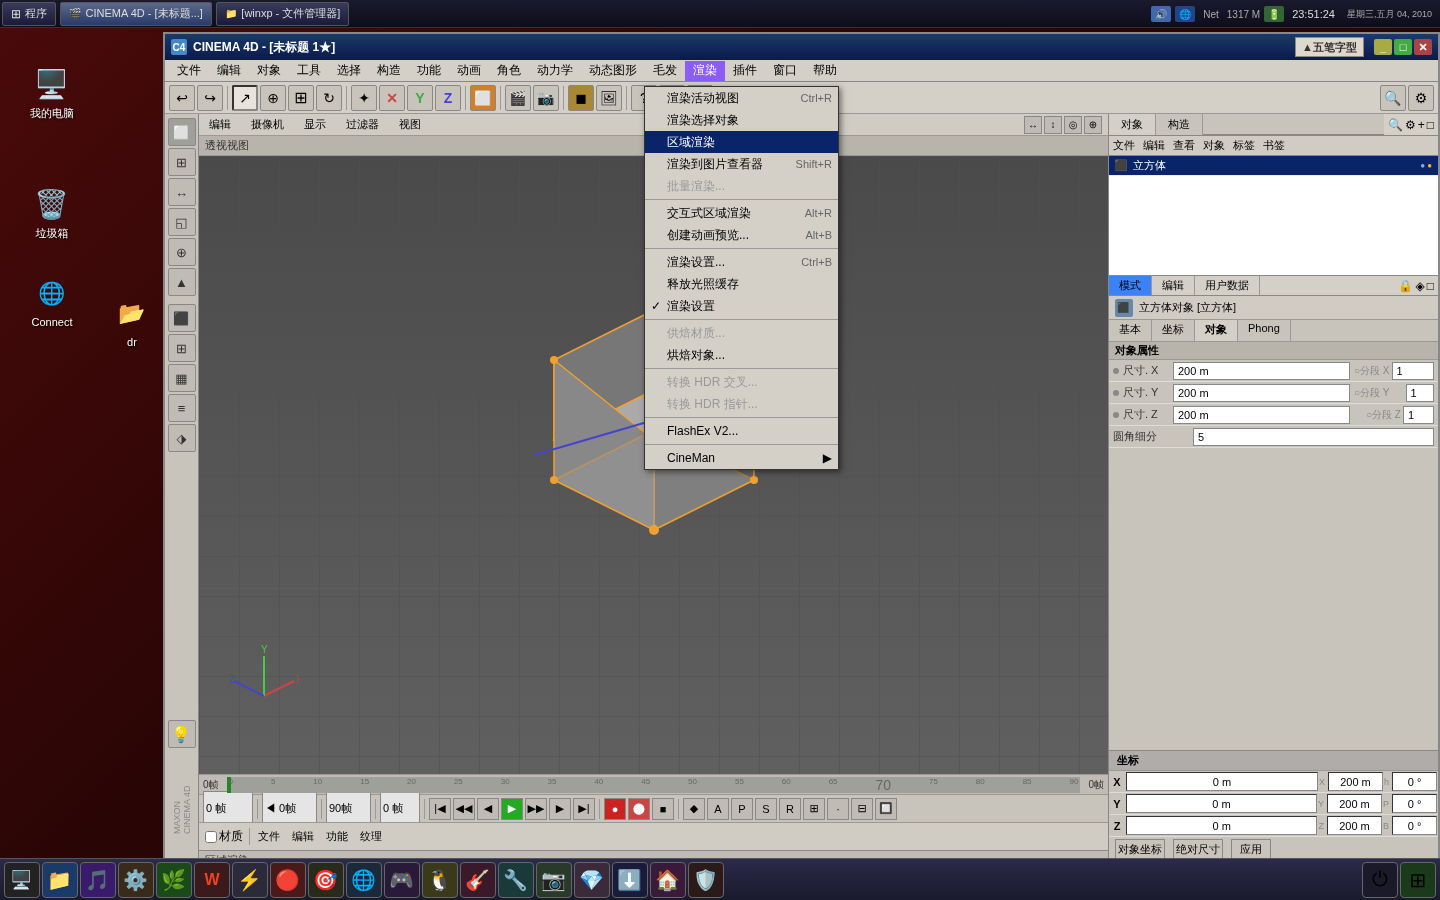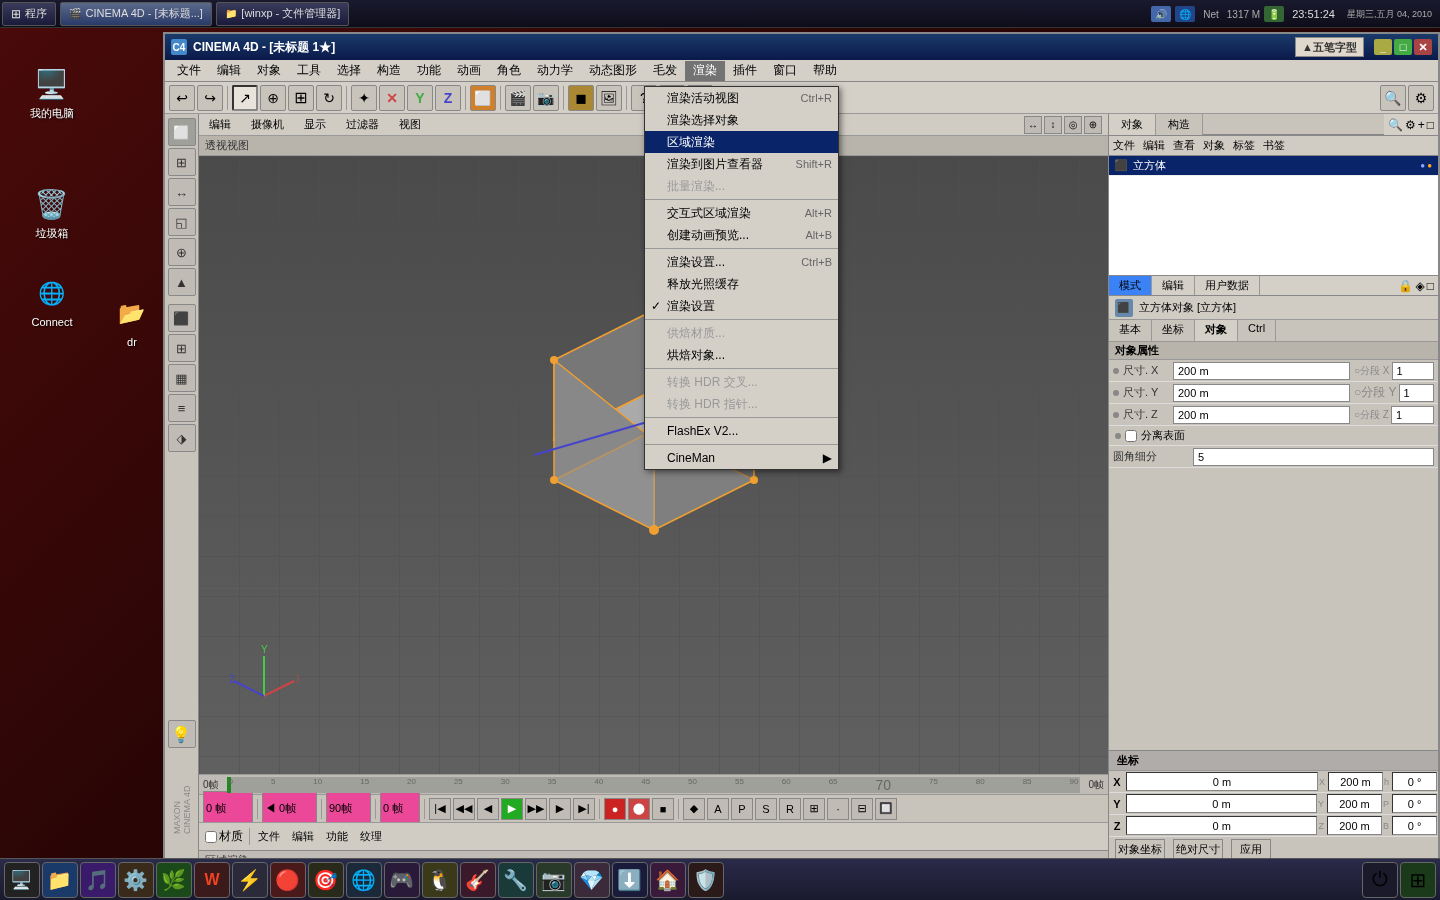--- a/index.html
+++ b/index.html
@@ -68,21 +68,21 @@
 
     
     #c4d-menubar {
       height: 22px; background: #d4d0c8; border-bottom: 1px solid #888;
       display: flex; align-items: center; padding: 0 4px;
     }
     .menu-item {
       padding: 2px 8px; font-size: 12px; color: #000; cursor: pointer;
       height: 20px; display: flex; align-items: center;
     }
-    .menu-item.active { background: #737373; color: #fff; }
+    .menu-item.active { background: #8b5cf6; color: #fff; }
 
     
     #c4d-toolbar {
       height: 32px; background: #d4d0c8; border-bottom: 1px solid #999;
       display: flex; align-items: center; padding: 2px 4px; gap: 2px;
     }
     .tool-btn {
       width: 26px; height: 26px; background: #c8c4bc; border: 1px solid #888;
       display: flex; align-items: center; justify-content: center;
       cursor: pointer; font-size: 14px; border-radius: 2px;
@@ -215,21 +215,21 @@
       position: relative; overflow: hidden;
     }
     .timeline-marker { position: absolute; left: 0; top: 0; bottom: 0; width: 4px; background: #228822; }
 
     
     #controls-bar {
       height: 28px; background: #c8c4bc; border-top: 1px solid #999;
       display: flex; align-items: center; padding: 0 4px; gap: 2px;
     }
     .ctrl-btn { width: 22px; height: 22px; background: #c0bbb4; border: 1px solid #888; display: flex; align-items: center; justify-content: center; font-size: 11px; cursor: pointer; }
-    .ctrl-field { width: 50px; height: 36px; border: 1px solid #888; background: #ec4899; font-size: 11px; padding: 0 2px; }
+    .ctrl-field { width: 50px; height: 36px; border: 1px solid #888; background: #e5e5e5; font-size: 11px; padding: 0 2px; }
     .ctrl-sep { width: 1px; height: 20px; background: #999; margin: 0 2px; }
 
     
     #materials-bar {
       height: 28px; background: #d0ccc4; border-top: 1px solid #999;
       display: flex; align-items: center; padding: 0 6px; gap: 4px;
     }
 
     
     #status-bar {
@@ -626,21 +626,21 @@
 
           <div id="attr-header">
             <div class="attr-header-icon">⬛</div>
             <span>立方体对象 [立方体]</span>
           </div>
 
           <div id="attr-subtabs">
             <div class="attr-subtab">基本</div>
             <div class="attr-subtab">坐标</div>
             <div class="attr-subtab active">对象</div>
-            <div class="attr-subtab">Ctrl</div>
+            <div class="attr-subtab">Phong</div>
           </div>
 
           <div id="attr-section-title">
             <span>对象属性</span>
           </div>
 
           <div class="attr-row">
             <div class="attr-label">
               <div class="attr-dot"></div>
               <span>尺寸. X</span>
@@ -656,45 +656,39 @@
 
           <div class="attr-row">
             <div class="attr-label">
               <div class="attr-dot"></div>
               <span>尺寸. Y</span>
             </div>
             <div class="attr-input-group">
               <input class="attr-field" value="200 m" style="">
             </div>
             <div style="display:flex; align-items:center; width:80px; margin-left:4px;">
-              <span style="font-size:12px; color:#888; margin-right:2px;">○分段 Y</span>
+              <span style="font-size:10px; color:#888; margin-right:16px;">○分段 Y</span>
               <input class="attr-field" value="1" style="width: 28px;">
             </div>
           </div>
 
           <div class="attr-row">
             <div class="attr-label">
               <div class="attr-dot"></div>
               <span>尺寸. Z</span>
             </div>
             <div class="attr-input-group">
               <input class="attr-field" value="200 m" style="">
             </div>
             <div style="display:flex; align-items:center; width:80px; margin-left:4px;">
-              <span style="font-size:10px; color:#888; margin-right:2px;">○分段 Z</span>
+              <span style="font-size:10px; color:#888; margin-right:2px;margin-left:12px;">○分段 Z</span>
               <input class="attr-field" value="1" style="width: 28px;">
             </div>
           </div>
 
-          <div class="attr-checkbox-row">
-            <div class="attr-dot"></div>
-            <input type="checkbox" class="attr-checkbox" style="">
-            <span>分离表面</span>
-            <div style="flex:1;"></div>
-          </div>
 
 
 
           <div class="attr-row">
             <div class="attr-label" style="width:80px;">
               <span>圆角细分</span>
             </div>
             <input class="attr-field" value="5" style="width: 50px;">
           </div>
 

